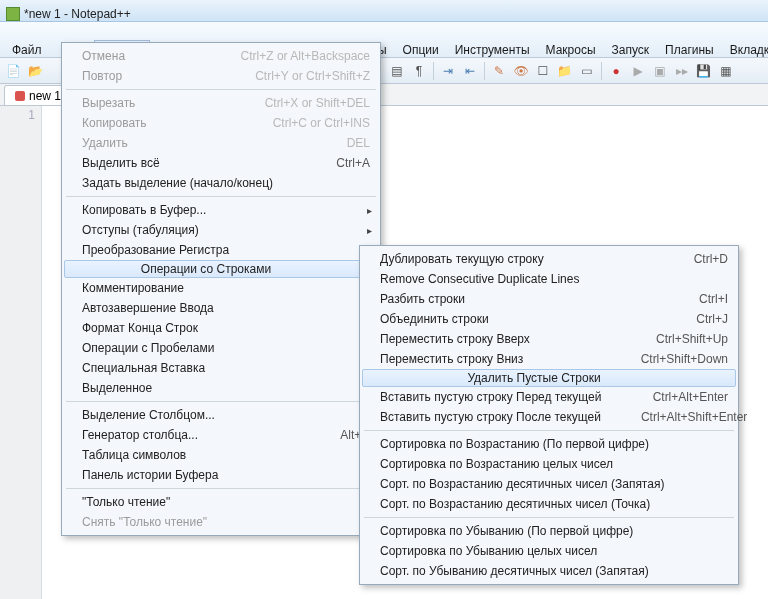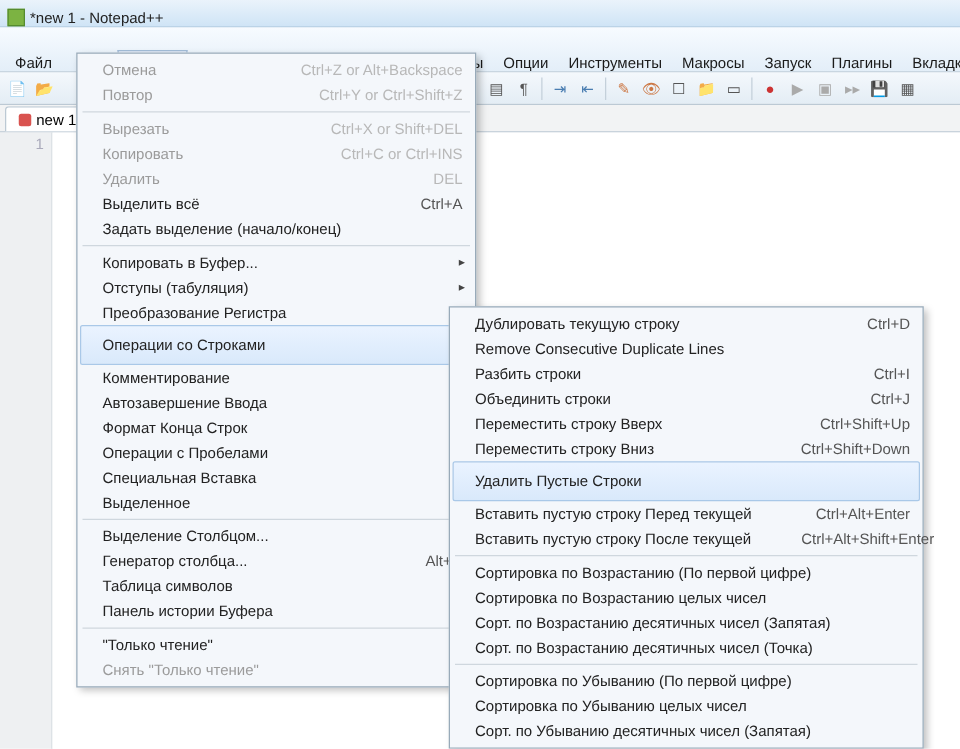--- a/index.html
+++ b/index.html
@@ -20,21 +20,21 @@
   .gutter { width: 42px; background: #eef0f2; color: #aab; padding-top: 2px; text-align: right; padding-right: 6px; border-right: 1px solid #d8dde2; }
   .doc { flex: 1; background: #fff; }
   
   .menu { position: absolute; background: #f4f7fb; border: 1px solid #98aab9; box-shadow: 3px 3px 6px rgba(0,0,0,.25); padding: 3px 2px; }
   .menu .row { display: flex; align-items: center; height: 20px; padding: 0 8px 0 18px; color: #222; cursor: default; white-space: nowrap; position: relative; }
   .menu .row.disabled { color: #9b9b9b; }
   .menu .row .lbl { flex: 1; padding-right: 40px; }
   .menu .row .sc { color: #555; }
   .menu .row.disabled .sc { color: #b8b8b8; }
   .menu .row.sub::after { content: "▸"; position: absolute; right: 6px; font-size: 10px; color: #444; }
-  .menu .row.highlight { background: linear-gradient(#eaf3ff,#d9e9fb); border: 1px solid #a9c8e8; border-radius: 2px; height: 32px; padding: 0 7px 0 17px; }
+  .menu .row.highlight { background: linear-gradient(#eaf3ff,#d9e9fb); border: 1px solid #a9c8e8; border-radius: 2px; height: 18px; padding: 0 7px 0 17px; text-align: center; }
   .menu hr { border: none; border-top: 1px solid #cfd7de; margin: 3px 2px; }
   #menu-edit { top: 42px; left: 37px; width: 320px; margin-left: 24px; }
   #menu-line { top: 245px; left: 359px; width: 380px; }
 </style>
 </head>
 <body>
 
 <div class="window">
   <div class="titlebar">
     <div class="appicon"></div>

